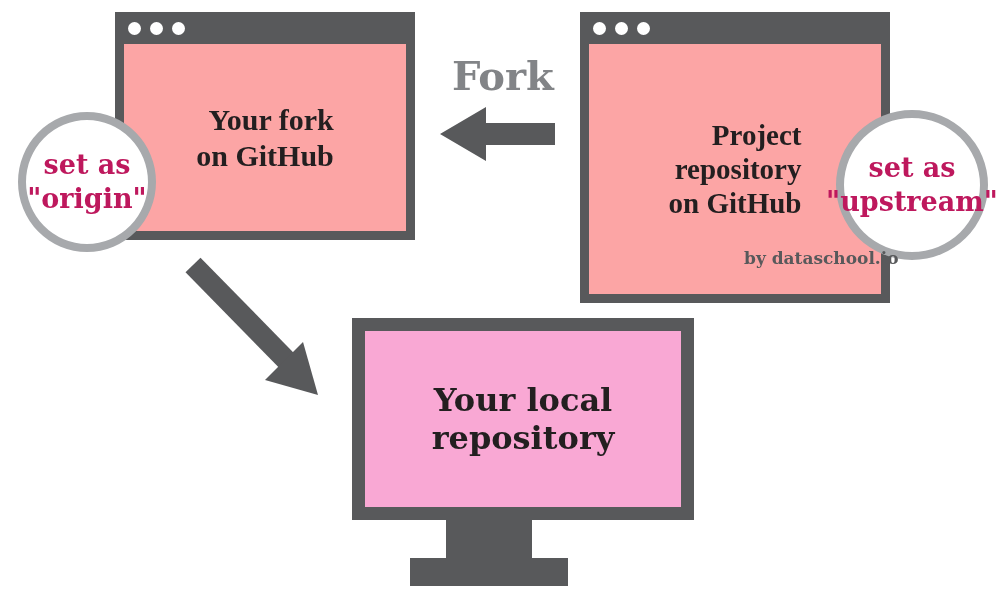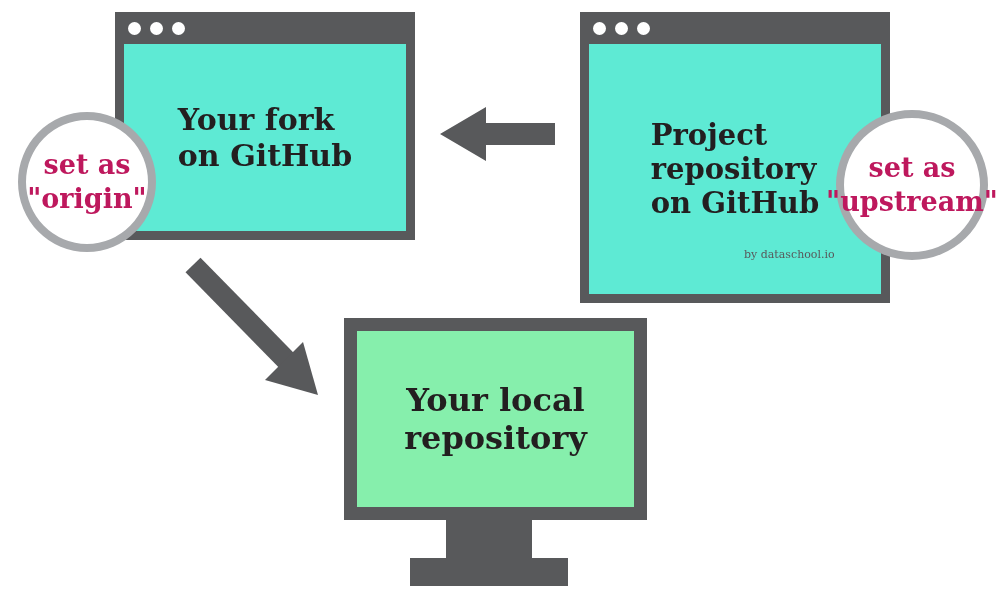--- a/index.html
+++ b/index.html
@@ -30,25 +30,26 @@
     height: 13px;
     border-radius: 50%;
     background: #ffffff;
   }
   .window .content {
     position: absolute;
     top: 32px;
     left: 9px;
     right: 9px;
     bottom: 9px;
-    background: #5eead4;
+    background: #fca5a5;
     display: flex;
     align-items: center;
     justify-content: center;
-    text-align: left;
+    text-align: right;
+    font-family: Liberation Serif, serif;
   }
   .win-title {
     font-weight: bold;
     font-size: 30px;
     line-height: 1.18;
     color: #231f20;
     white-space: pre-line;
   }
   .window-fork   { left: 115px; top: 12px; width: 300px; height: 228px; }
   .window-project{ left: 580px; top: 12px; width: 310px; height: 291px; }
@@ -91,34 +92,34 @@
   
   .arrow-svg { position: absolute; z-index: 1; }
   .arrow-fork  { left: 440px; top: 104px; }
   .arrow-clone { left: 178px; top: 252px; }
 
   
   .credit {
     position: absolute;
     left: 744px;
     top: 248px;
-    font-weight: normal;
-    font-size: 11px;
+    font-weight: bold;
+    font-size: 17px;
     color: #58595b;
     z-index: 2;
   }
 
   
   .monitor-screen {
     position: absolute;
-    left: 344px;
+    left: 352px;
     top: 318px;
-    width: 303px;
+    width: 342px;
     height: 202px;
-    background: #86efac;
+    background: #f9a8d4;
     border: 13px solid #58595b;
     box-sizing: border-box;
     display: flex;
     align-items: center;
     justify-content: center;
     text-align: center;
     z-index: 1;
   }
   .monitor-title {
     font-weight: bold;
@@ -167,20 +168,21 @@
       <span class="dot"></span>
       <span class="dot"></span>
     </div>
     <div class="content">
       <div class="win-title">Project
 repository
 on GitHub</div>
     </div>
   </div>
 
+  <div class="action-label label-fork">Fork</div>
   <svg class="arrow-svg arrow-fork" width="118" height="62" viewBox="0 0 118 62">
     <polygon points="0,30 46,3 46,19 115,19 115,41 46,41 46,57" fill="#58595b"></polygon>
   </svg>
 
   <svg class="arrow-svg arrow-clone" width="160" height="160" viewBox="0 0 160 160">
     <line x1="15" y1="13" x2="112" y2="112" stroke="#58595b" stroke-width="21"></line>
     <polygon points="140,143 125,90 87,128" fill="#58595b"></polygon>
   </svg>
 
   <div class="badge badge-origin">

